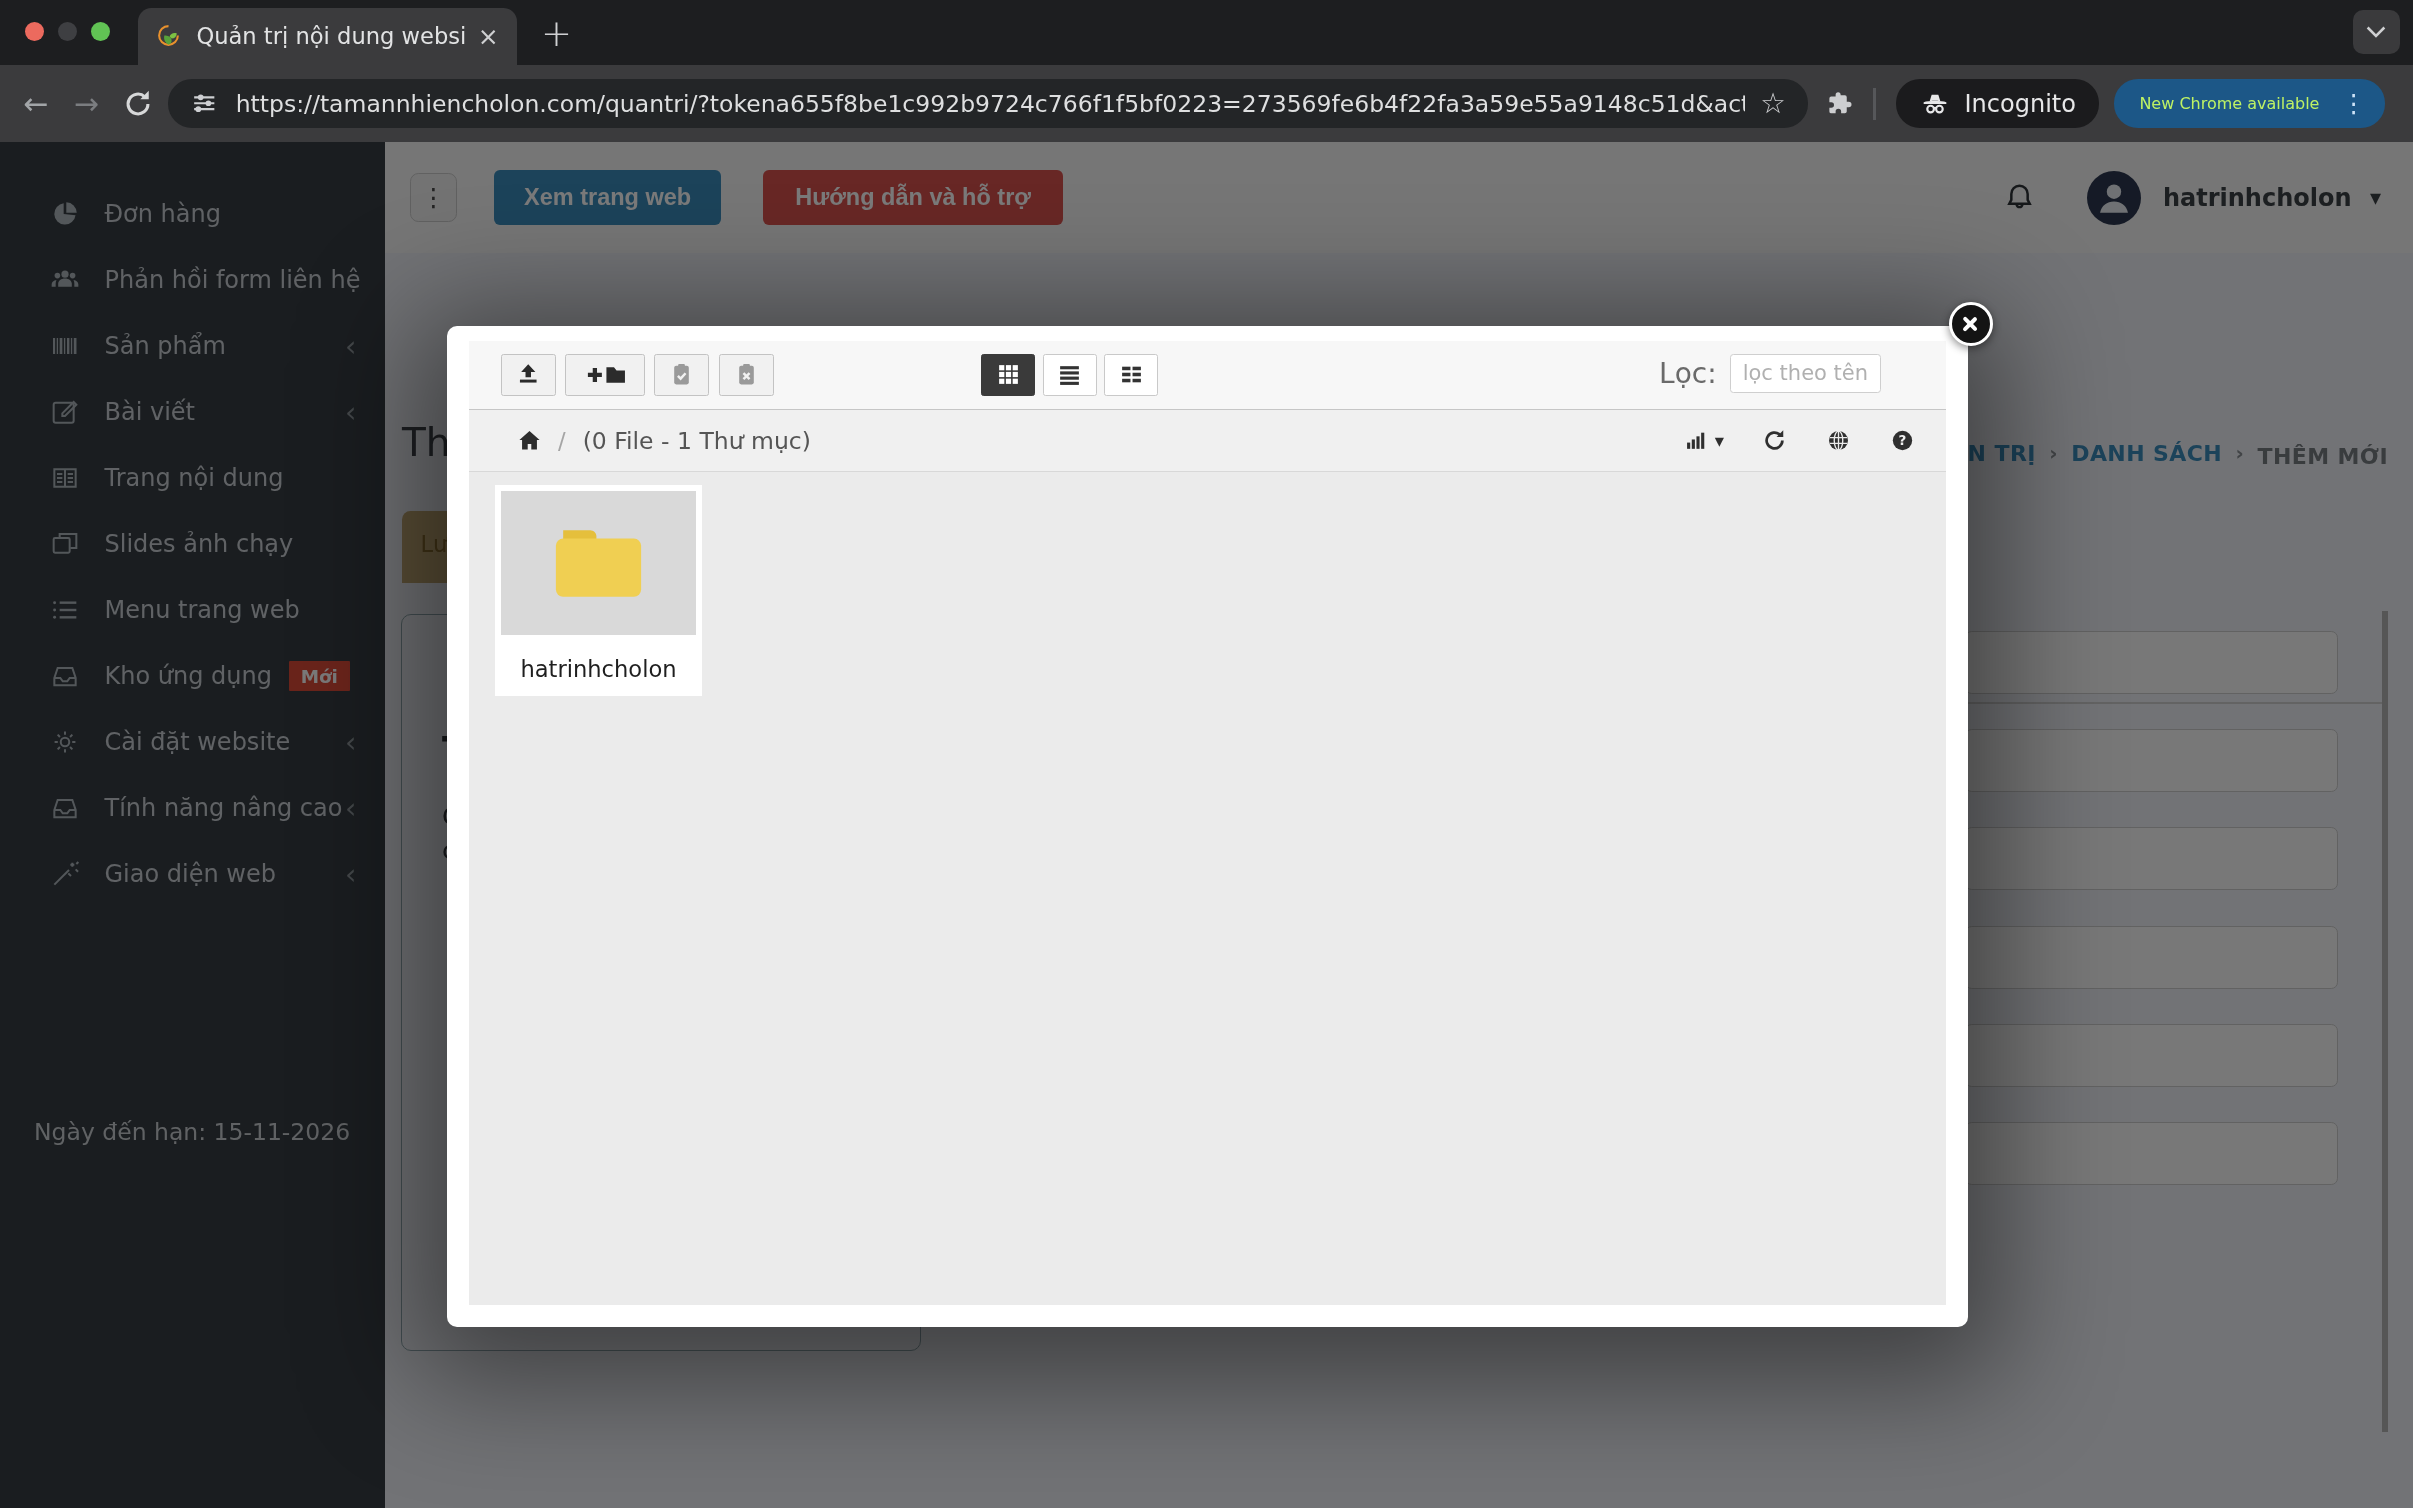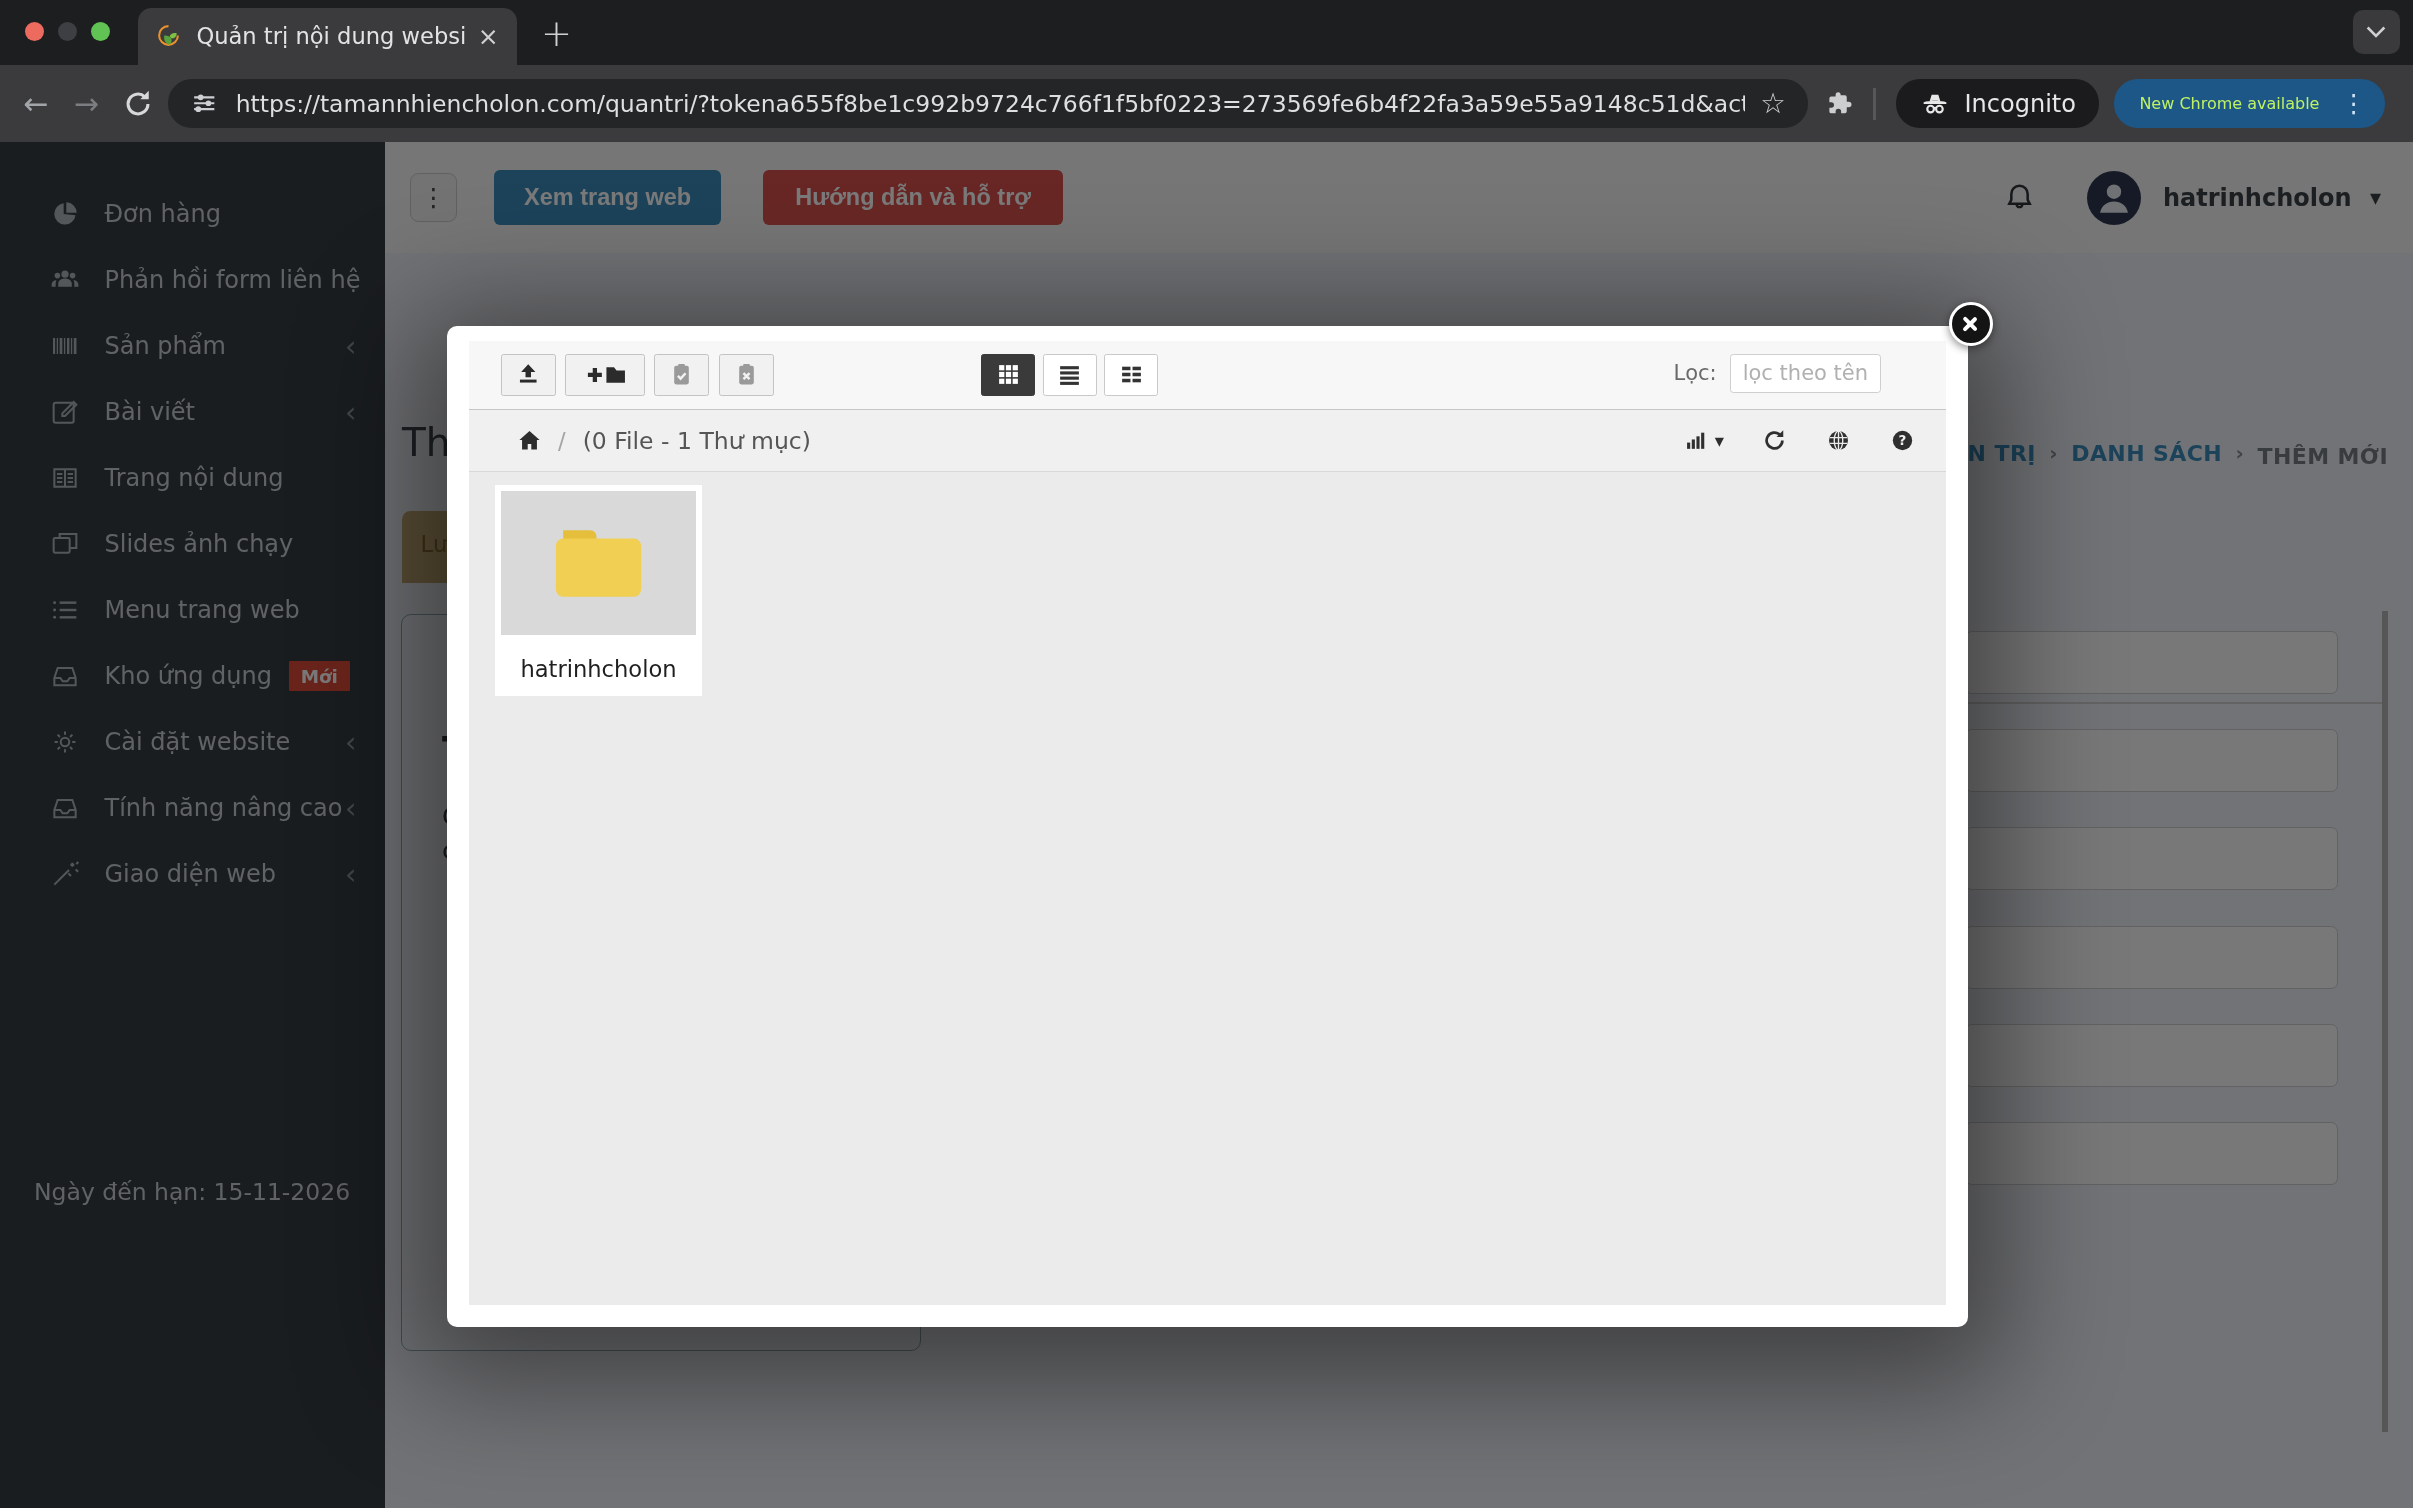--- a/index.html
+++ b/index.html
@@ -42,21 +42,21 @@
 
   
   .page { position:absolute; left:0; top:142px; width:2413px; height:1367px; background:#eef1f6; }
   .sidebar { position:absolute; left:0; top:0; width:385px; height:1367px; background:#373e44; padding-top:39px; }
   .side-item { height:66px; display:flex; align-items:center; padding:0 28.5px 0 49px; color:#c9ced3; font-size:24px; }
   .side-item .si { width:32px; height:32px; flex:0 0 auto; margin-right:23.5px; }
   .side-item .lbl { white-space:nowrap; }
   .side-item .chev { margin-left:auto; color:#8d949a; font-size:28.5px; }
   .badge-new { margin-left:17px; background:#dd4b39; color:#ffffff; font-size:18.4px; font-weight:bold;
                padding:4.2px 11.7px; border-radius:1px; }
-  .side-foot { position:absolute; left:34px; top:1036px; color:#c9cdd1; font-size:23.5px; }
+  .side-foot { position:absolute; left:34px; top:976px; color:#c9cdd1; font-size:23.5px; }
 
   .main-header { position:absolute; left:385px; top:0; width:2028px; height:111px; background:#f6f6f6;
                  display:flex; align-items:center; }
   .btn-kebab { width:47px; height:49px; border:1.7px solid #cbcbcb; border-radius:8.4px; margin-left:25px;
                display:flex; align-items:center; justify-content:center; color:#4a4a4a; font-size:25px; background:#f1f1f1; }
   .btn-view { margin-left:37px; height:55px; padding:0 30px; background:#3c8dbc; color:#fff; font-size:23.5px;
               font-weight:bold; border:none; border-radius:5.9px; display:flex; align-items:center; }
   .btn-help { margin-left:42px; height:55px; padding:0 32px; background:#d9534f; color:#fff; font-size:23.5px;
               font-weight:bold; border:none; border-radius:5.9px; display:flex; align-items:center; }
   .mh-spacer { flex:1; }
@@ -91,21 +91,21 @@
   .fm-toolbar { position:relative; height:69px; background:#f7f7f7; border-bottom:1.7px solid #c6c6c6; }
   .fm-btns { position:absolute; left:32px; top:12.6px; display:flex; gap:9.2px; }
   .fm-btn { height:42px; background:#f1f1f1; border:1.7px solid #c3c3c3; border-radius:2.5px;
             display:flex; align-items:center; justify-content:center; }
   .w66{width:55px;} .w95{width:80px;}
   .fm-views { position:absolute; left:512px; top:12.6px; display:flex; gap:7.5px; }
   .fm-view { width:54px; height:42px; background:#fff; border:1.7px solid #c9c9c9; border-radius:2.5px;
              display:flex; align-items:center; justify-content:center; }
   .fm-view.active { background:#3a3a3a; border-color:#3a3a3a; }
   .fm-filter { position:absolute; right:65px; top:12.6px; display:flex; align-items:center; gap:13.4px; }
-  .fm-filter label { color:#6a6a6a; font-size:21px; }
+  .fm-filter label { color:#6a6a6a; font-size:28px; }
   .fm-filter input { width:151px; height:39px; border:1.7px solid #cfcfcf; border-radius:3.4px; font-size:21px;
                      padding:0 11.7px; color:#555; outline:none; font-family:inherit; }
   .fm-filter input::placeholder { color:#b0b0b0; }
   .fm-crumb { height:62px; background:#f0f0f0; border-bottom:1.7px solid #d8d8d8; display:flex;
               align-items:center; padding:0 30px 0 47px; }
   .fm-slash { color:#a5a5a5; font-size:22.6px; margin:0 17px 0 15px; }
   .fm-count { color:#555; font-size:23.5px; }
   .fm-tools { margin-left:auto; display:flex; align-items:center; gap:37px; }
   .sortcaret { color:#2f2f2f; font-size:18.4px; margin-left:5px; }
   .fm-content { position:relative; height:833px; background:#ebebeb; }

